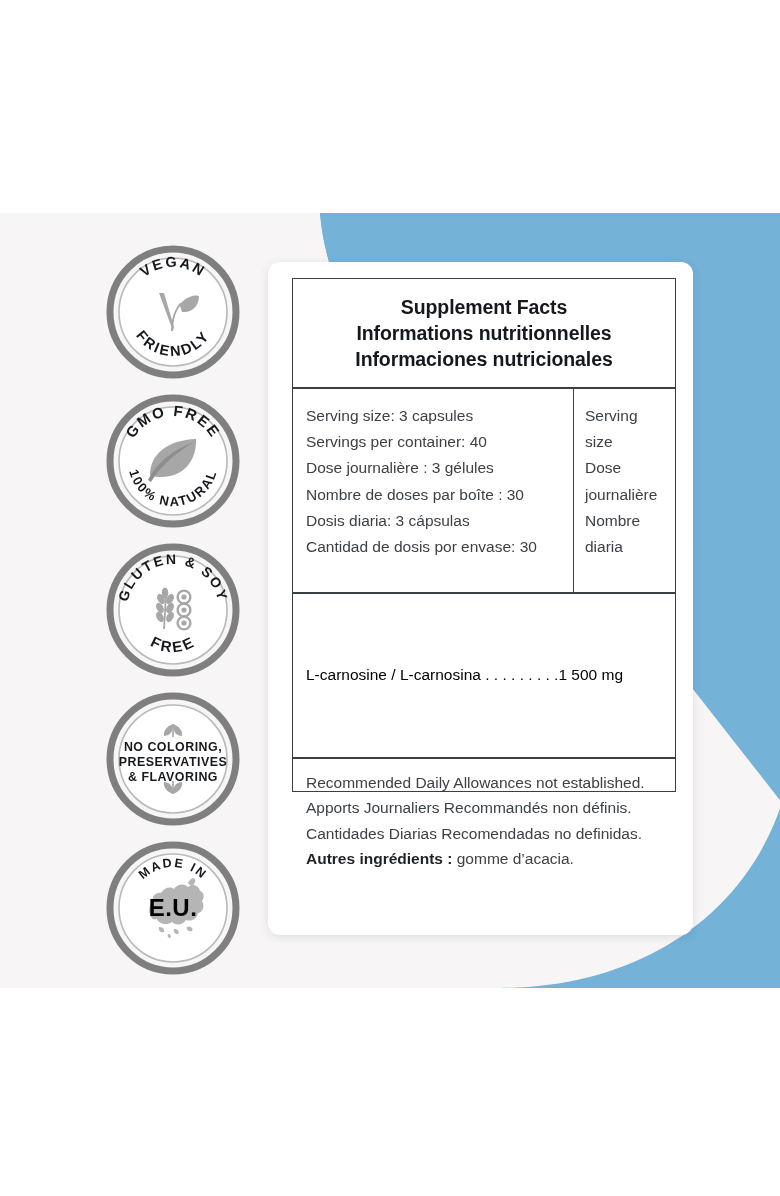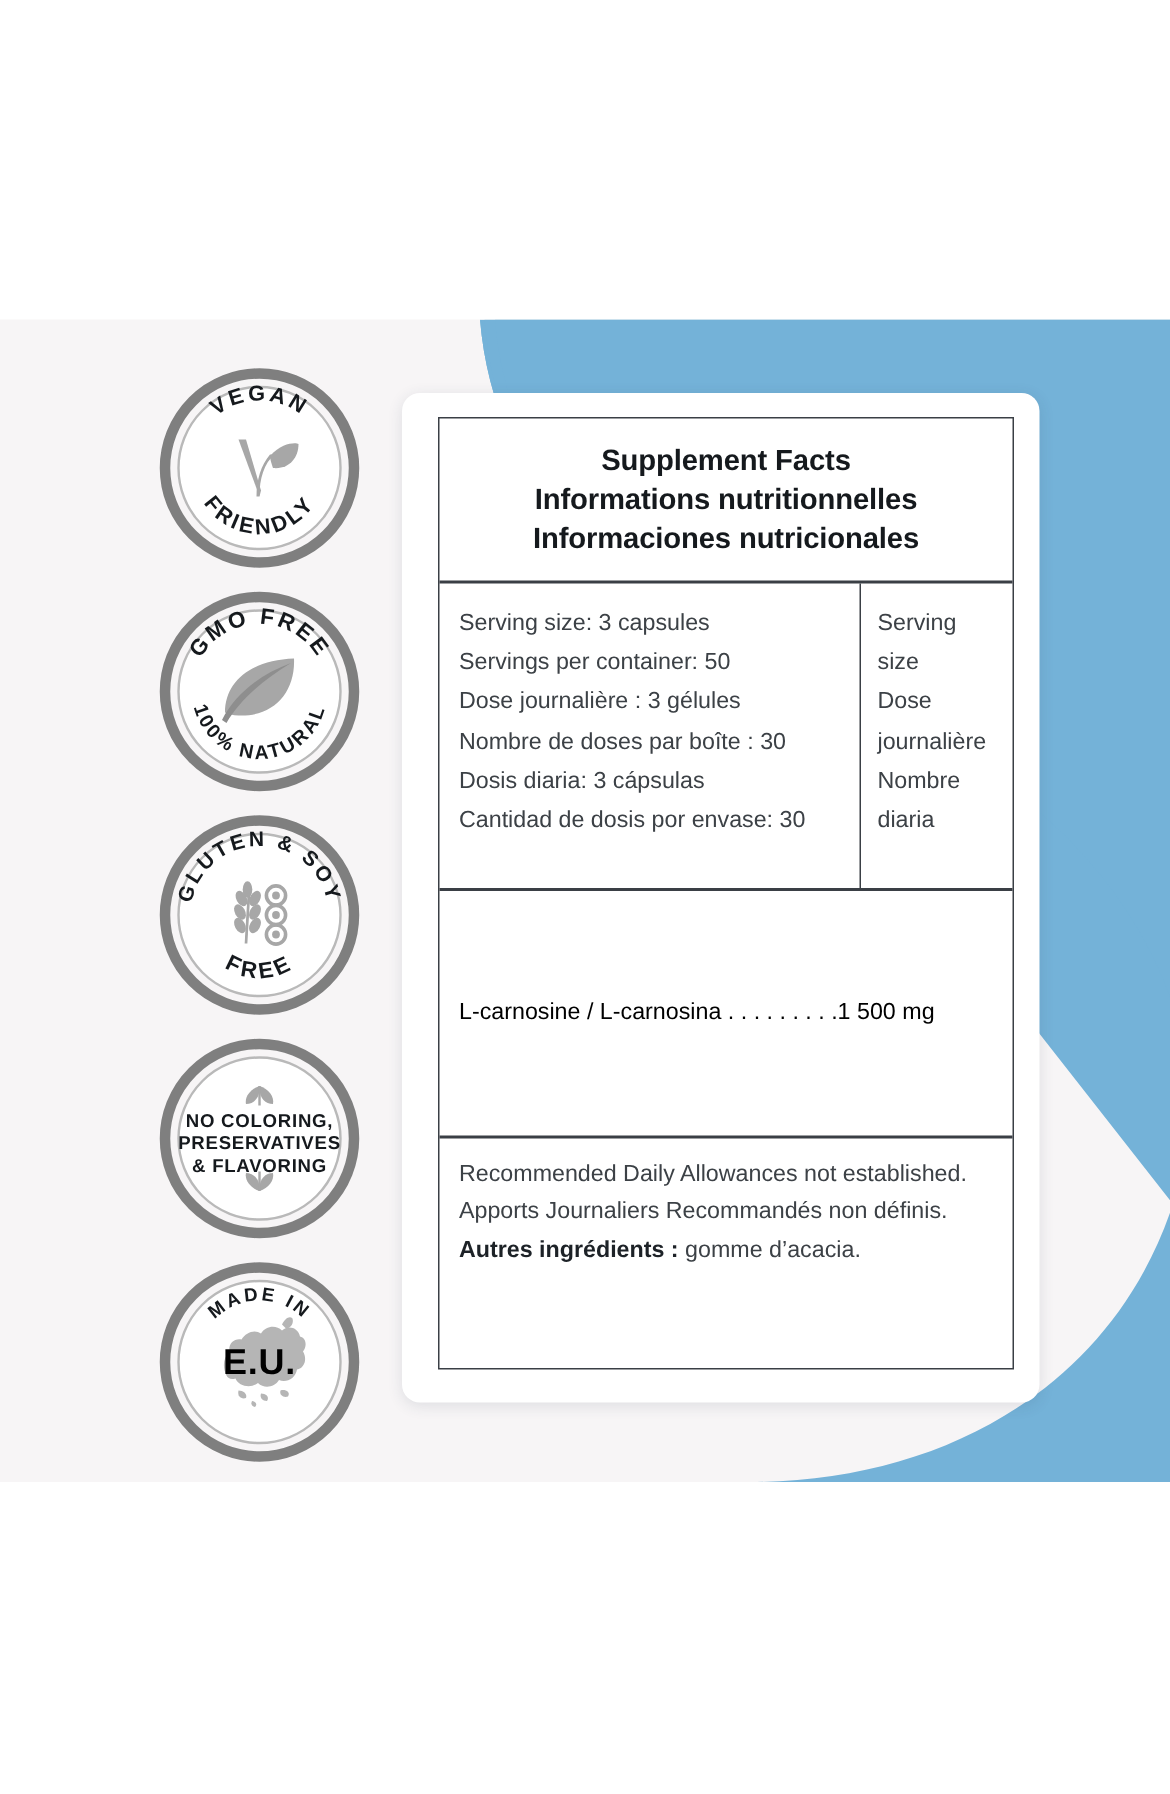--- a/index.html
+++ b/index.html
@@ -70,21 +70,21 @@
     background: #ffffff;
     border-radius: 12px;
     box-shadow: 0 2px 10px rgba(40,60,80,0.12);
   }
 
   .facts-table {
     position: absolute;
     left: 24px;
     top: 16px;
     width: 384px;
-    height: 635px;
+    height: 514px;
     border: 1.5px solid #3a3f45;
     background: #ffffff;
     box-sizing: border-box;
     display: flex;
     flex-direction: column;
   }
 
   .row-sep {
     border-top: 2px solid #3a3f45;
   }
@@ -332,21 +332,21 @@
 
       <div class="facts-header">
         <div class="line l1">Supplement Facts</div>
         <div class="line l2">Informations nutritionnelles</div>
         <div class="line l3">Informaciones nutricionales</div>
       </div>
 
       <div class="serving-block row-sep">
         <div class="serving-left">
           <div>Serving size: 3 capsules</div>
-          <div>Servings per container: 50</div>
+          <div>Servings per container: 40</div>
           <div>Dose journalière : 3 gélules</div>
           <div>Nombre de doses par boîte : 30</div>
           <div>Dosis diaria: 3 cápsulas</div>
           <div>Cantidad de dosis por envase: 30</div>
         </div>
         <div class="serving-right">
           <div>Serving</div>
           <div>size</div>
           <div>Dose</div>
           <div>journalière</div>
@@ -355,20 +355,21 @@
         </div>
       </div>
 
       <div class="ingredient-block row-sep">
         <div class="ingredient-line">L-carnosine / L-carnosina . . . . . . . . .1 500 mg</div>
       </div>
 
       <div class="footer-block row-sep">
         <div>Recommended Daily Allowances not established.</div>
         <div>Apports Journaliers Recommandés non définis.</div>
+        <div>Cantidades Diarias Recomendadas no definidas.</div>
         <div>
           <span class="b">Autres ingrédients :</span>
           <span>gomme d’acacia.</span>
         </div>
       </div>
 
     </div>
   </div>
 
 </div>

